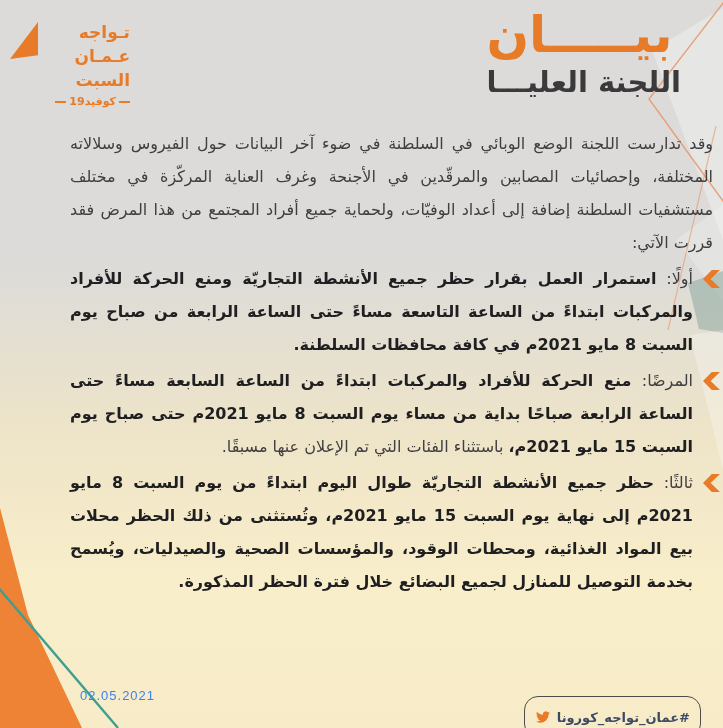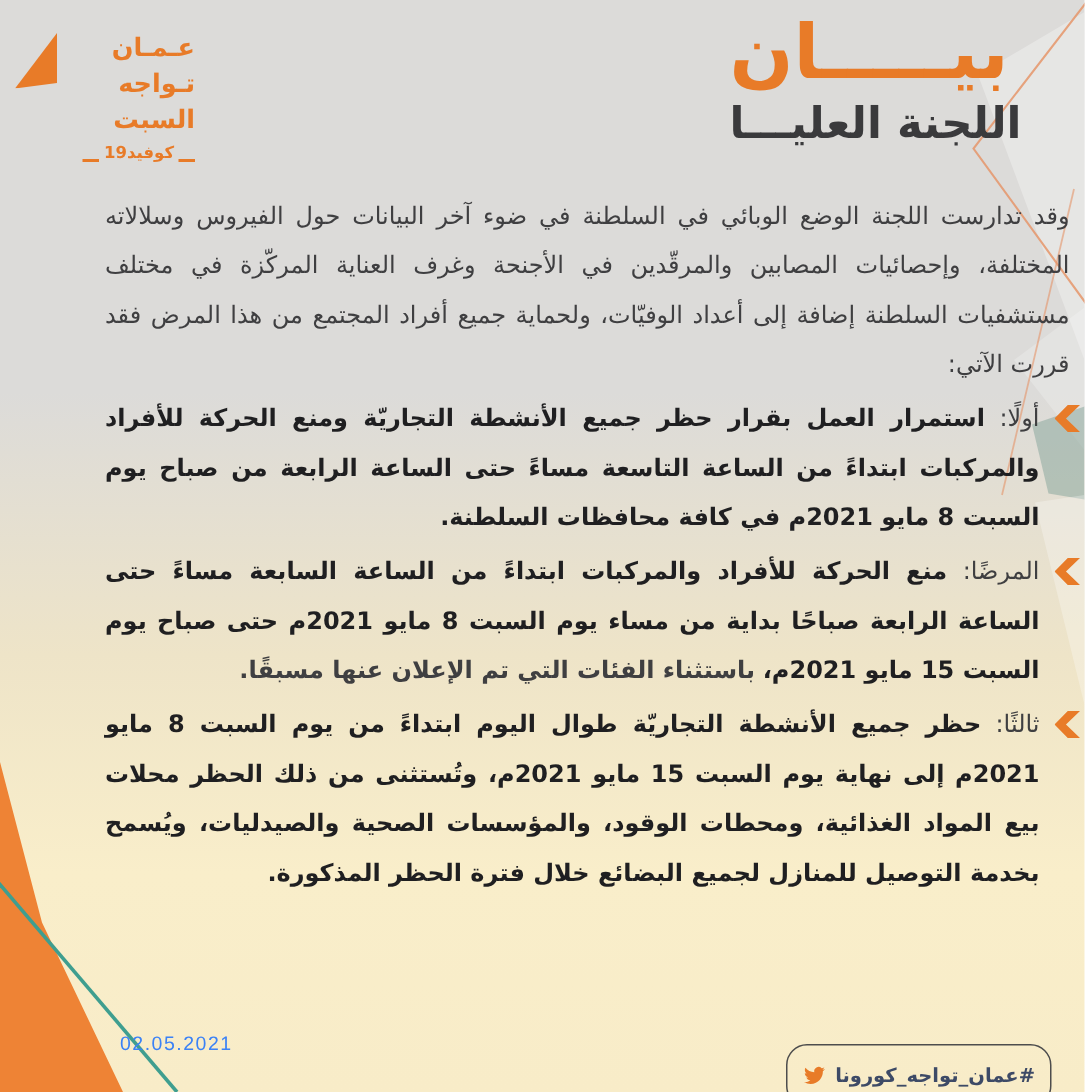--- a/index.html
+++ b/index.html
@@ -27,21 +27,21 @@
     position:absolute;left:10px;top:22px;width:28px;height:37px;
     background:var(--accent);
     clip-path:polygon(100% 0,100% 90%,0 100%);
   }
   .logo-text{
     position:absolute;left:40px;top:20px;width:90px;
     direction:rtl;text-align:right;color:var(--accent);
     font-weight:bold;font-size:17px;line-height:24px;letter-spacing:.5px;
   }
   .logo-covid{
-    display:flex;align-items:flex-end;justify-content:flex-start;
+    display:flex;align-items:center;justify-content:flex-start;
     gap:3px;margin-top:4px;font-size:11px;line-height:12px;font-weight:bold;
   }
   .logo-covid .dash{display:inline-block;width:11px;border-top:2px solid var(--accent);}
   .title-block{position:absolute;right:42px;top:4px;direction:rtl;text-align:left;}
   .title-main{font-size:50px;line-height:62px;font-weight:bold;color:var(--accent);}
   .title-sub{font-size:29px;line-height:33px;font-weight:bold;color:#3a3a3c;margin-top:0;}
 
   
   .content{
     position:absolute;top:127px;right:10px;left:70px;direction:rtl;
@@ -50,21 +50,21 @@
   }
   .content p.intro{margin:0;}
   .item{position:relative;margin-top:3px;padding-right:20px;}
   .item .chevron{
     position:absolute;right:-7px;top:7px;width:17px;height:20px;
     background:var(--accent);
     clip-path:polygon(100% 5%,52% 5%,0 50%,52% 95%,100% 95%,45% 50%);
   }
   .item .lbl{font-weight:normal;color:var(--text);}
   .item b{font-weight:bold;color:var(--bold-text);}
-  .item .tail{font-weight:bold;color:var(--text);margin-top:40px;}
+  .item .tail{font-weight:normal;color:var(--text);margin-top:40px;}
 
   
   .date{
     position:absolute;left:80px;top:688px;z-index:2;
     font-size:13px;letter-spacing:1px;color:#3b82f6;
     font-family:"Liberation Sans","DejaVu Sans",sans-serif;
   }
   .hashtag-pill{
     position:absolute;right:22px;top:696px;height:42px;z-index:2;
     display:flex;align-items:center;gap:6px;direction:rtl;
@@ -84,22 +84,22 @@
   <polyline points="737,-15 649,99 731,212" stroke="#e5956a" stroke-width="1.4" fill="none" opacity="0.85"></polyline>
   <line x1="716" y1="126" x2="668" y2="330" stroke="#e5956a" stroke-width="1.2" opacity="0.6"></line>
   <polygon points="0,508 28,615 82,728 0,728" fill="#ee8335"></polygon>
   <line x1="-4" y1="585" x2="118" y2="728" stroke="#3f9e8f" stroke-width="2.4"></line>
 </svg>
 
 <div class="layer">
 
   <div class="logo-triangle"></div>
   <div class="logo-text">
+    <div>تـواجه</div>
     <div>عـمـان</div>
-    <div>تـواجه</div>
     <div>السبت</div>
     <div class="logo-covid">
       <span class="dash"></span>
       <span>كوفيد19</span>
       <span class="dash"></span>
     </div>
   </div>
 
   <div class="title-block">
     <div class="title-main">بيـــــان</div>

